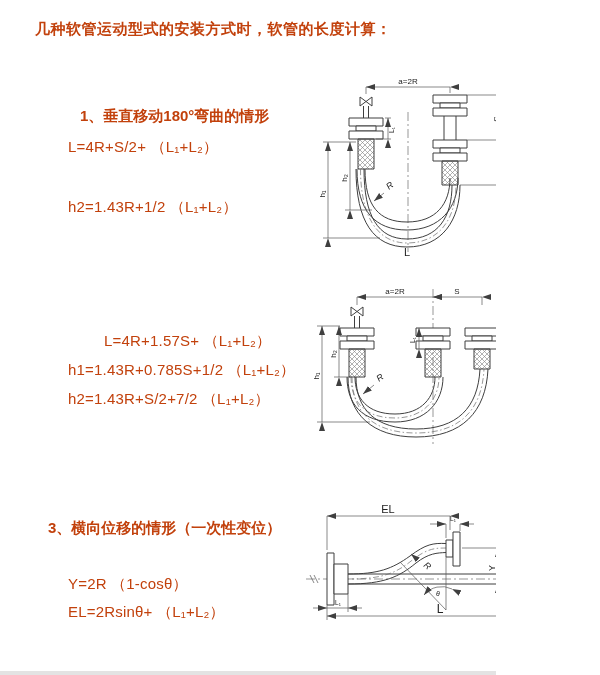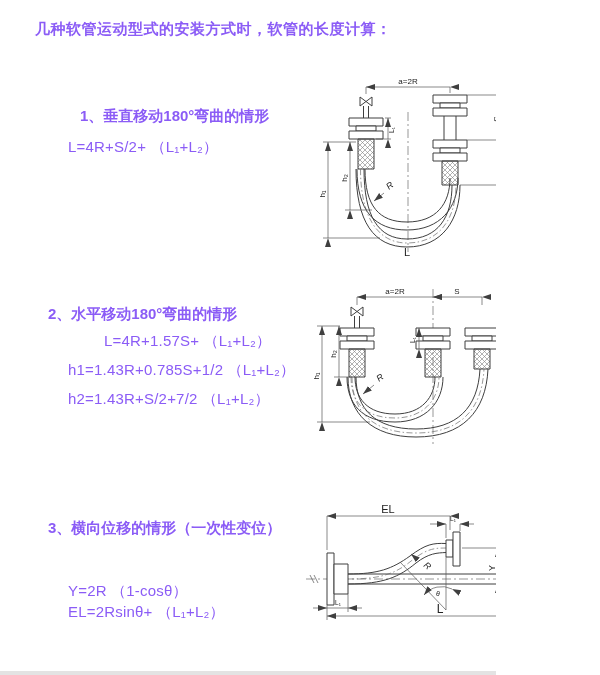--- a/index.html
+++ b/index.html
@@ -1,17 +1,17 @@
 <!DOCTYPE html>
 <html><head>
 <meta charset="utf-8">
 <style>
   html,body{margin:0;padding:0;background:#fff;}
   #page{position:relative;width:496px;height:675px;background:#ffffff;overflow:hidden;
-        font-family:"Liberation Sans","DejaVu Sans",sans-serif;color:#8b5cf6;}
+        font-family:"Liberation Sans","DejaVu Sans",sans-serif;color:#c2410c;}
   .abs{position:absolute;}
   .title{left:35px;top:20px;font-size:15px;font-weight:bold;letter-spacing:.5px;white-space:nowrap;}
   .heading{font-size:15px;font-weight:bold;white-space:nowrap;}
   .formula{font-size:15px;font-weight:normal;white-space:nowrap;letter-spacing:.2px;}
   svg{position:absolute;overflow:visible;}
   svg line,svg path,svg rect,svg circle{vector-effect:non-scaling-stroke;}
   .draw{stroke:#3f3f3f;stroke-width:1;fill:none;}
   .thin{stroke:#565656;stroke-width:.7;fill:none;}
   .cl{stroke:#6b6b6b;stroke-width:.7;fill:none;stroke-dasharray:9 3 2 3;}
   .hdash{stroke:#6b6b6b;stroke-width:.7;fill:none;stroke-dasharray:6 2.5 1.5 2.5;}
@@ -24,20 +24,21 @@
 </style>
 </head>
 <body>
 
 <div id="page">
 
   <div class="abs title">几种软管运动型式的安装方式时，软管的长度计算：</div>
 
   <div class="abs heading" style="left:48px;top:107px;margin-left:32px;">1、垂直移动180°弯曲的情形</div>
   <div class="abs formula" style="left:68px;top:138px;">L=4R+S/2+ （L₁+L₂）</div>
+  <div class="abs formula" style="left:68px;top:198px;">h2=1.43R+1/2 （L₁+L₂）</div>
 
   <svg style="left:310px;top:70px;" width="282" height="188" viewBox="0 0 282 188">
     <defs>
       <marker id="ar1" markerWidth="10" markerHeight="8" refX="9" refY="4" orient="auto" markerUnits="userSpaceOnUse">
         <path d="M0,1 L9,4 L0,7 z" fill="#3f3f3f"></path>
       </marker>
       <pattern id="braid1" width="5" height="5" patternUnits="userSpaceOnUse">
         <path d="M0,5 L5,0 M0,0 L5,5" stroke="#808080" stroke-width="0.6"></path>
       </pattern>
     </defs>
@@ -119,21 +120,20 @@
     </g>
 
     <g>
       <line class="thin" x1="74" y1="123" x2="64" y2="131" marker-end="url(#ar1)"></line>
       <text class="dimtxt" style="font-size:9px;font-style:italic;" x="79" y="120" transform="rotate(-38 79 120)">R</text>
     </g>
 
     <text class="biglab" x="94" y="186">L</text>
   </svg>
 
-  <div class="abs heading" style="left:48px;top:305px;">2、水平移动180°弯曲的情形</div>
   <div class="abs formula" style="left:68px;top:332px;margin-left:36px;">L=4R+1.57S+ （L₁+L₂）</div>
   <div class="abs formula" style="left:68px;top:361px;">h1=1.43R+0.785S+1/2 （L₁+L₂）</div>
   <div class="abs formula" style="left:68px;top:390px;">h2=1.43R+S/2+7/2 （L₁+L₂）</div>
 
   <svg style="left:312px;top:284px;" width="282" height="170" viewBox="0 0 282 170">
     <defs>
       <marker id="ar2" markerWidth="10" markerHeight="8" refX="9" refY="4" orient="auto" markerUnits="userSpaceOnUse">
         <path d="M0,1 L9,4 L0,7 z" fill="#3f3f3f"></path>
       </marker>
       <pattern id="braid2" width="5" height="5" patternUnits="userSpaceOnUse">
@@ -211,21 +211,21 @@
       <text class="dimtxt2" x="103" y="56" text-anchor="middle" transform="rotate(-90 103 56)">L₁</text>
     </g>
 
     <g>
       <line class="thin" x1="62" y1="101" x2="51" y2="110" marker-end="url(#ar2)"></line>
       <text class="dimtxt" style="font-size:9px;font-style:italic;" x="67" y="98" transform="rotate(-35 67 98)">R</text>
     </g>
   </svg>
 
   <div class="abs heading" style="left:48px;top:519px;">3、横向位移的情形（一次性变位）</div>
-  <div class="abs formula" style="left:68px;top:575px;margin-top:7px;">Y=2R （1-cosθ）</div>
+  <div class="abs formula" style="left:68px;top:575px;">Y=2R （1-cosθ）</div>
   <div class="abs formula" style="left:68px;top:603px;">EL=2Rsinθ+ （L₁+L₂）</div>
 
   <svg style="left:300px;top:500px;" width="298" height="155" viewBox="0 0 298 155">
     <defs>
       <marker id="ar3" markerWidth="10" markerHeight="8" refX="9" refY="4" orient="auto" markerUnits="userSpaceOnUse">
         <path d="M0,1 L9,4 L0,7 z" fill="#3f3f3f"></path>
       </marker>
     </defs>
 
     <g>

